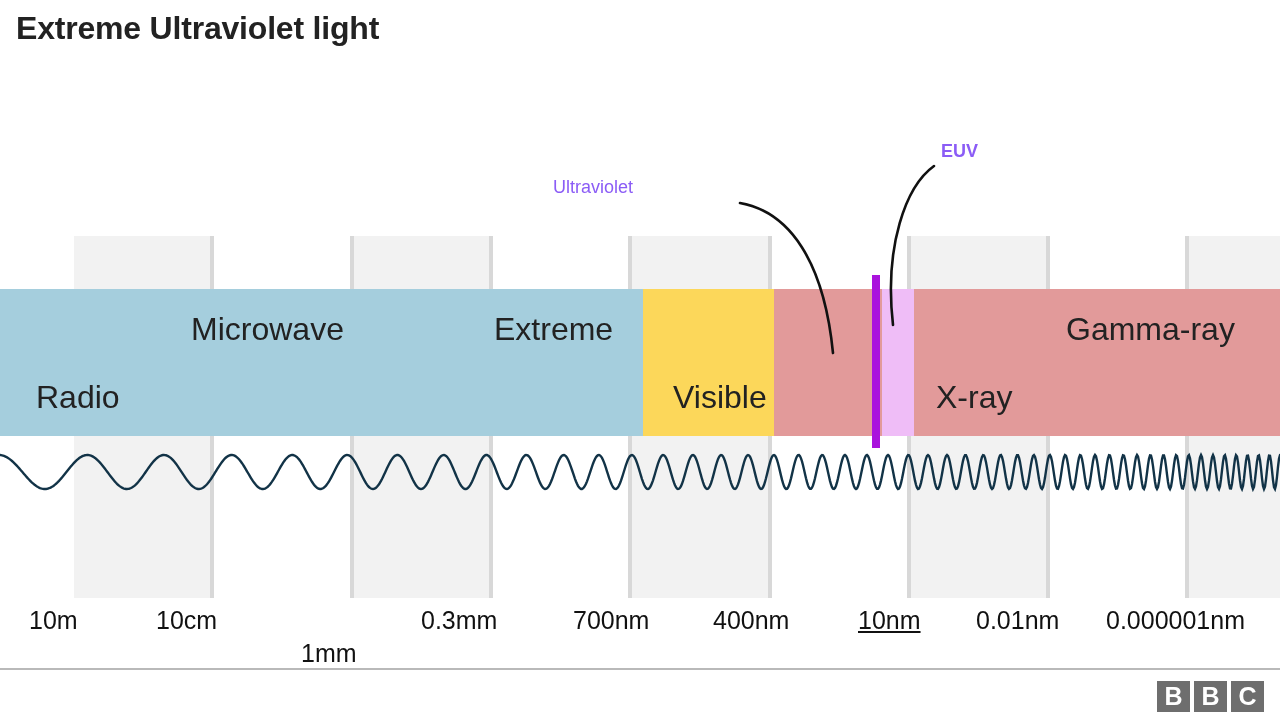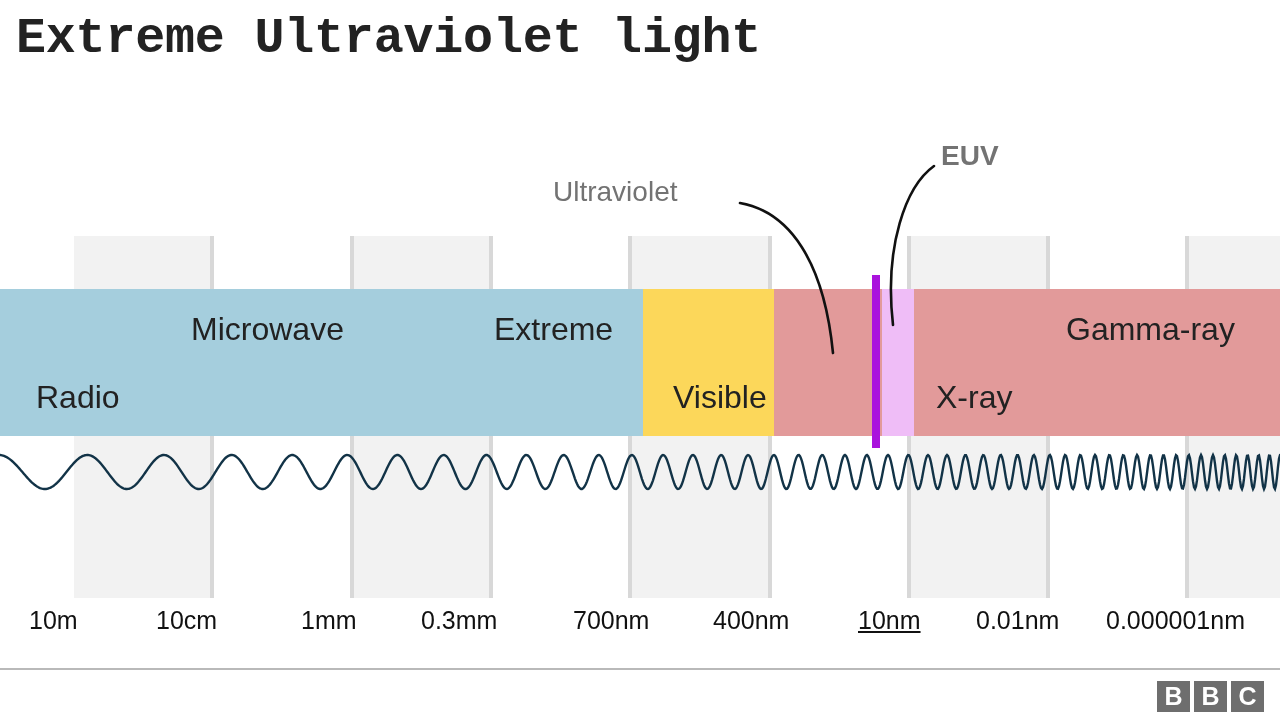--- a/index.html
+++ b/index.html
@@ -17,22 +17,22 @@
     height: 720px;
     background: #ffffff;
     overflow: hidden;
   }
 
   
   #title {
     position: absolute;
     left: 16px;
     top: 10px;
-    font-family: Liberation Mono, monospace;
-    font-size: 50px;
+    font-family: Liberation Sans, sans-serif;
+    font-size: 32px;
     font-weight: 700;
     color: #222222;
     letter-spacing: -0.2px;
     white-space: nowrap;
   }
 
   
   #plot {
     position: absolute;
     left: 0;
@@ -86,22 +86,22 @@
     position: absolute;
     left: 0;
     top: 440px;
     width: 1280px;
     height: 64px;
   }
 
   
   .anno-label {
     position: absolute;
-    font-size: 28px;
-    color: #737373;
+    font-size: 18px;
+    color: #8b5cf6;
     white-space: nowrap;
     line-height: 1;
   }
   #anno-uv-label { left: 553px; top: 178px; font-weight: 400; }
   #anno-euv-label { left: 941px; top: 142px; font-weight: 700; }
   #leaders {
     position: absolute;
     left: 0; top: 0;
     width: 1280px; height: 720px;
     pointer-events: none;
@@ -208,21 +208,21 @@
     <path d="M 740 203 C 790 212 824 262 833 353" fill="none" stroke="#111111" stroke-width="2.6" stroke-linecap="round"></path>
     <path d="M 934 166 C 906 186 884 246 893 325" fill="none" stroke="#111111" stroke-width="2.6" stroke-linecap="round"></path>
   </svg>
 
   <div class="anno-label" id="anno-uv-label">Ultraviolet</div>
   <div class="anno-label" id="anno-euv-label">EUV</div>
 
   <div id="axis">
       <div class="tick-label" style="left: 16px;">10m</div>
       <div class="tick-label" style="left: 143px;">10cm</div>
-      <div class="tick-label" style="left: 288px;">1mm</div>
+      <div class="tick-label" style="left: 288px; margin-top: 33px;">1mm</div>
       <div class="tick-label" style="left: 408px;">0.3mm</div>
       <div class="tick-label" style="left: 560px;">700nm</div>
       <div class="tick-label" style="left: 700px;">400nm</div>
       <div class="tick-label" style="left: 845px; text-decoration: underline;">10nm</div>
       <div class="tick-label" style="left: 963px;">0.01nm</div>
       <div class="tick-label" style="left: 1093px; text-align: center;">0.000001nm</div>
     </div>
 
   <div id="footer-rule"></div>
   <div id="bbc-logo">

